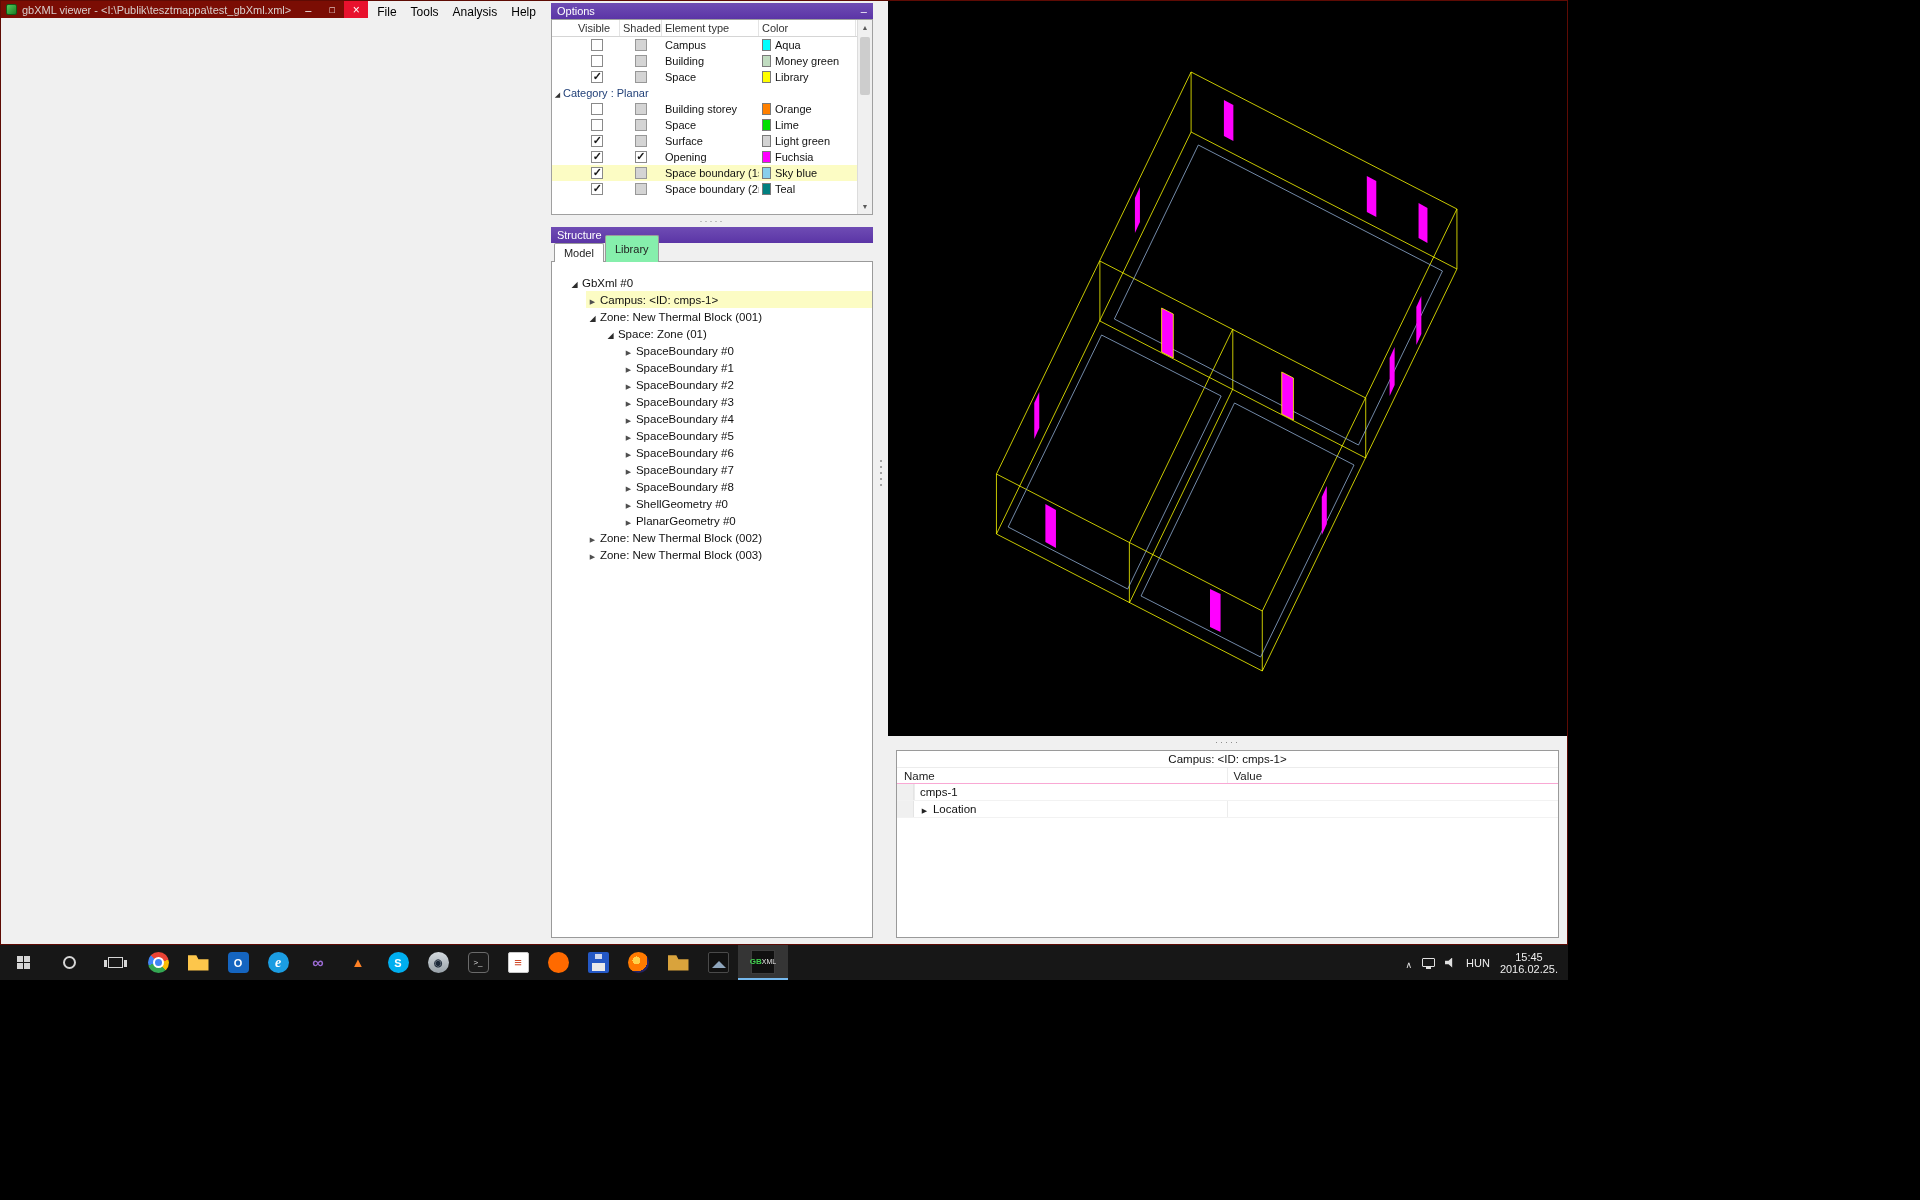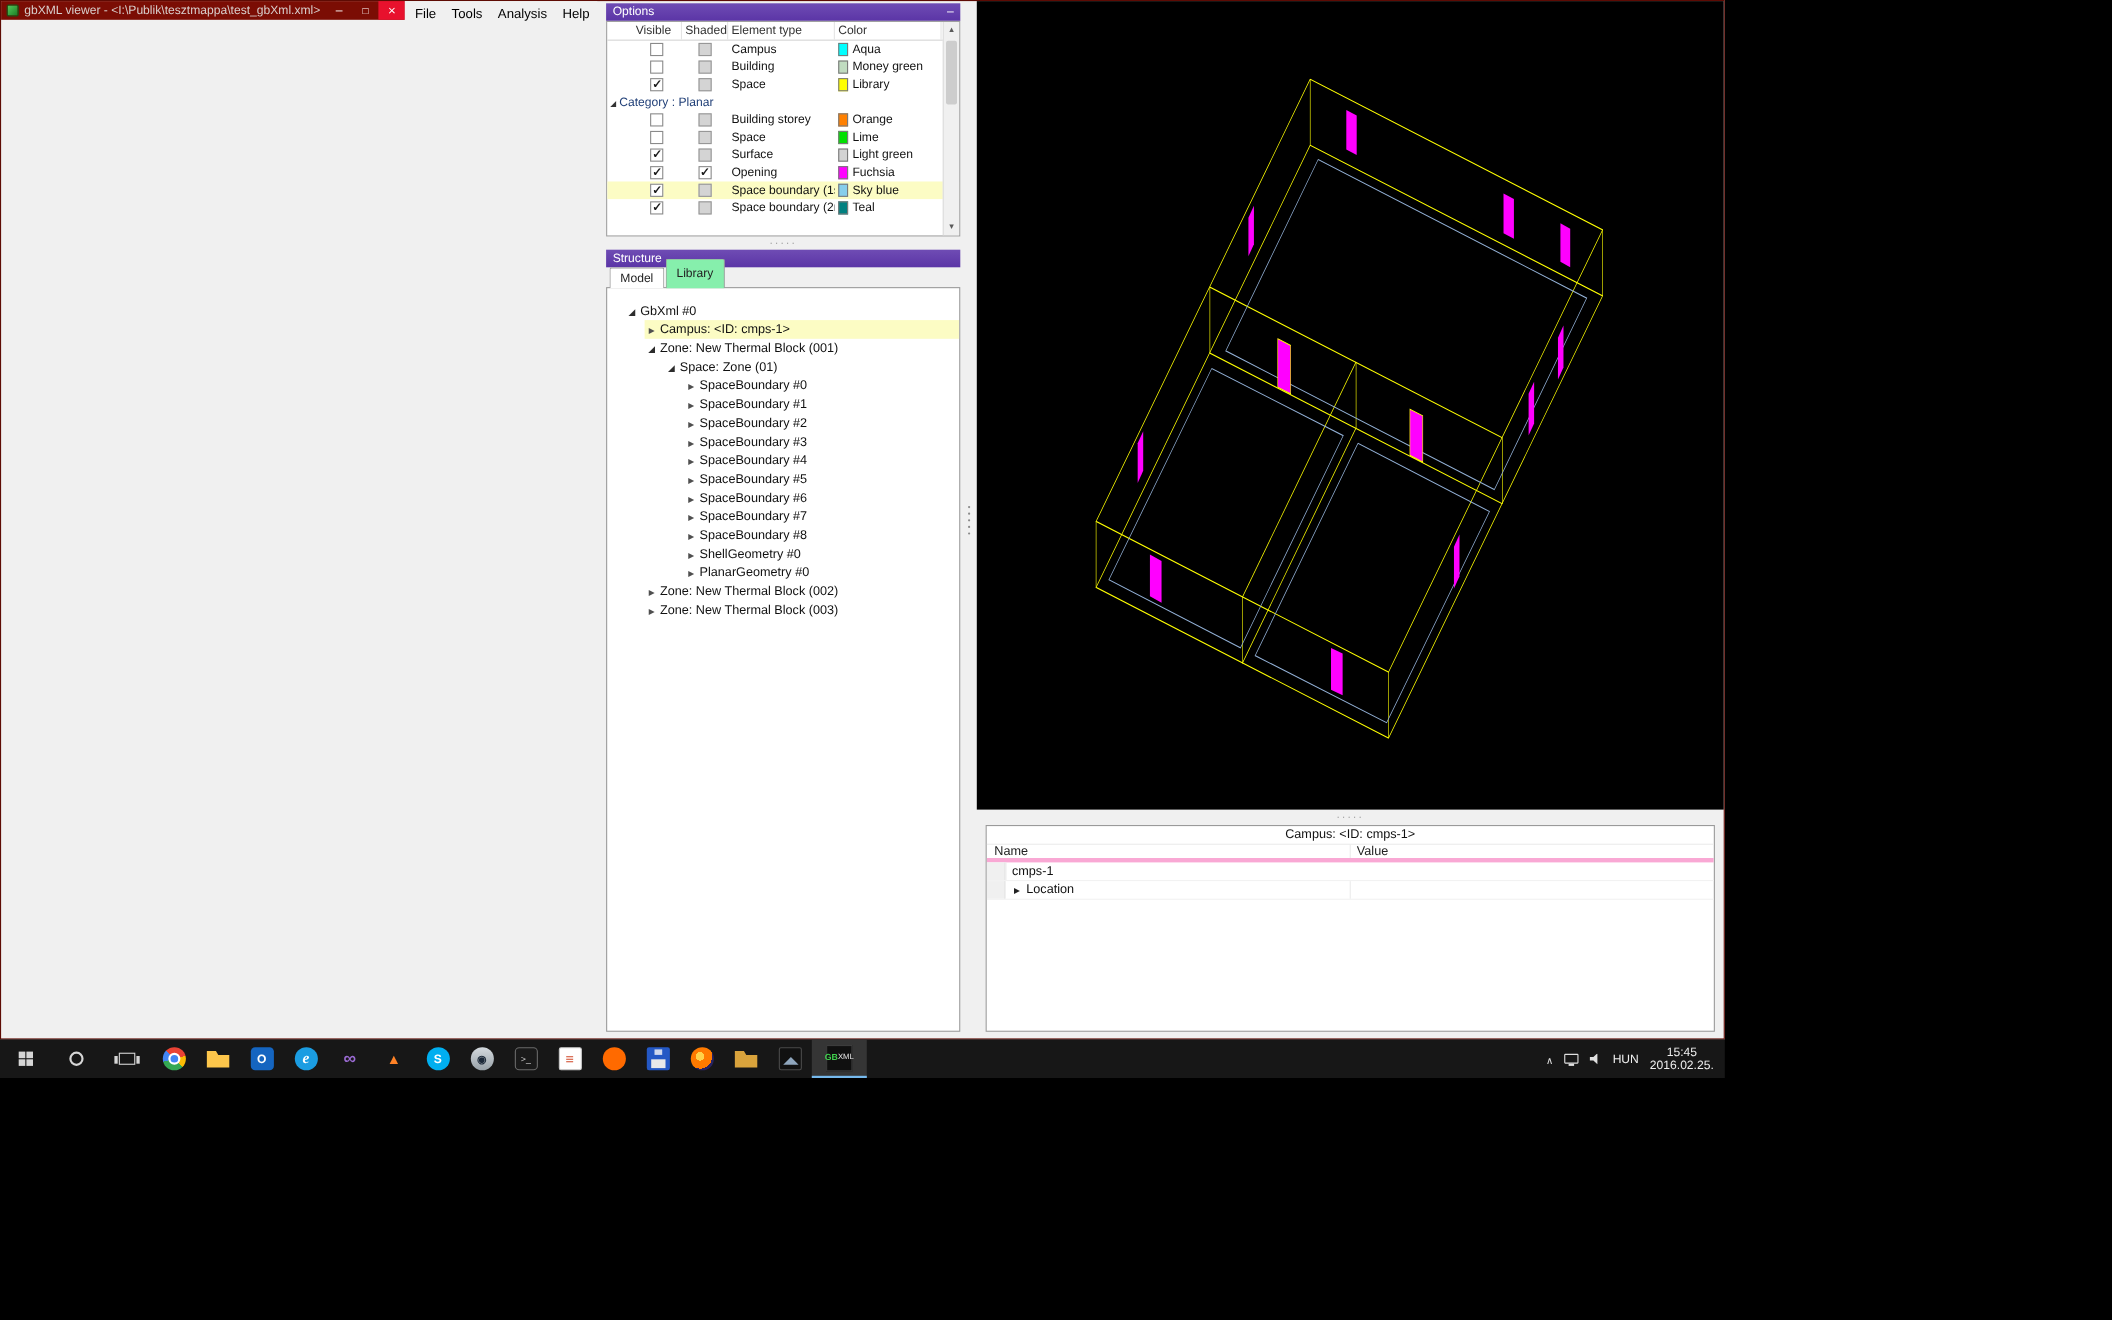--- a/index.html
+++ b/index.html
@@ -89,21 +89,21 @@
   .v-split i{ width:2px; height:2px; border-radius:50%; background:#8a8a8a; }
 
   
   .right-col{ flex:1; display:flex; flex-direction:column; min-width:0; }
   .viewport{ height:735px; flex:none; background:#000; }
   .viewport svg{ display:block; width:100%; height:100%; }
   .props-body{ flex:1; margin:2px 8px 6px 8px; background:#fff; border:1px solid #9a9a9a;
                font-size:11.5px; color:#111; display:flex; flex-direction:column; overflow:hidden; }
   .props-title{ height:17px; flex:none; display:flex; align-items:center; justify-content:center;
                 border-bottom:1px solid #ececec; }
-  .props-cols{ height:16px; flex:none; display:flex; border-bottom:4px solid #f9a8d4; color:#222; }
+  .props-cols{ height:16px; flex:none; display:flex; border-bottom:1px solid #f9a8d4; color:#222; }
   .pc-name{ flex:1; padding-left:7px; display:flex; align-items:center; }
   .pc-val{ width:50%; flex:none; border-left:1px solid #ececec; padding-left:5px; display:flex; align-items:center; }
   .prow{ height:17px; flex:none; display:flex; border-bottom:1px solid #f2f2f2; }
   .p-gut{ width:17px; flex:none; background:#f0f0f0; border-right:1px solid #e4e4e4;
           display:flex; align-items:center; justify-content:center; }
   .p-name{ flex:1; display:flex; align-items:center; padding-left:6px; gap:4px; min-width:0; }
   .prow.shade .p-name{ background:#f3f3f3; }
   .p-val{ width:50%; flex:none; border-left:1px solid #ececec; display:flex; align-items:center; padding-left:5px; }
   .p-arrow{ width:9px; flex:none; text-align:center; }
   .p-arrow.checked::before{ content:"▶"; font-size:7px; color:#222; }

